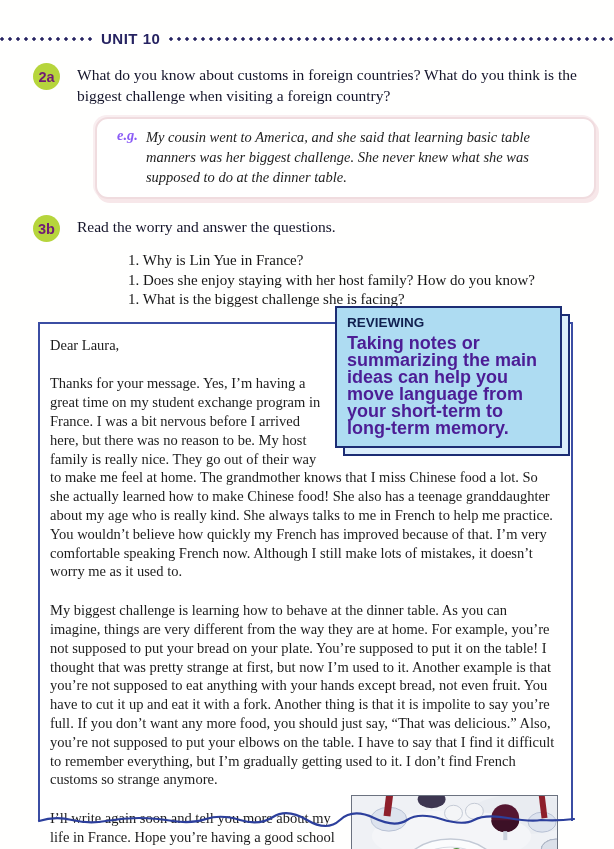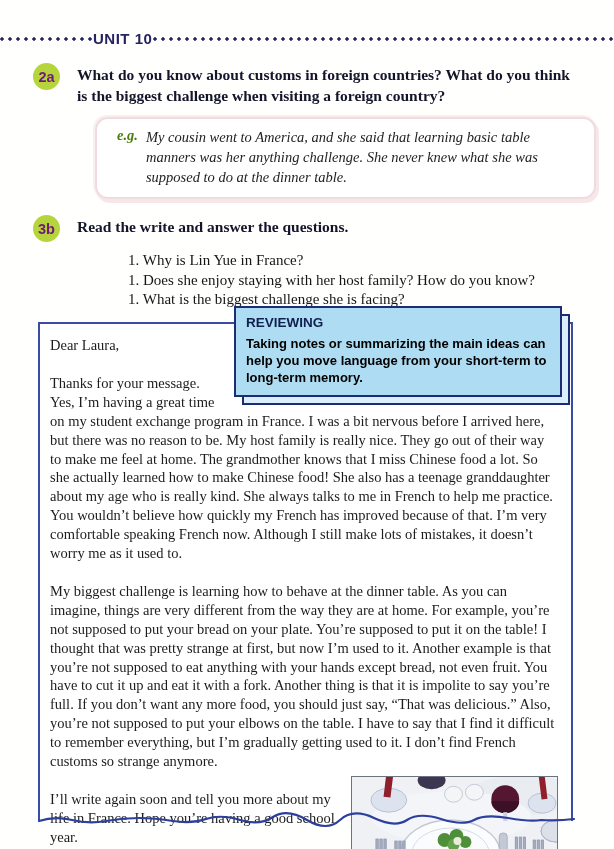--- a/index.html
+++ b/index.html
@@ -12,21 +12,21 @@
     font-family: "Liberation Serif", serif;
     color: #1b1b1b;
     overflow: hidden;
   }
 
   
   .header {
     display: flex;
     align-items: center;
     padding-top: 30px;
-    gap: 1px;
+    gap: 9px;
   }
   .rule-dots {
     height: 4px;
     background-image: radial-gradient(circle at 2px 2px, #262361 1.5px, transparent 1.8px);
     background-size: 8px 4px;
     background-repeat: repeat-x;
   }
   .rule-dots.left { width: 92px; }
   .rule-dots.right { flex: 1; }
   .unit-label {
@@ -45,21 +45,21 @@
     border-radius: 50%;
     background: #b6d53c;
     color: #701a75;
     font-family: "Liberation Sans", sans-serif;
     font-weight: bold;
     font-size: 14.5px;
     display: flex; align-items: center; justify-content: center;
     margin-top: 1px;
   }
   .activity-prompt {
-    font-weight: bold;
+    font-weight: normal;
     font-size: 15.5px;
     line-height: 1.36;
     color: #14142a;
     padding-top: 2px;
     max-width: 505px;
   }
 
   
   .eg-box {
     margin: 11px 18px 0 95px;
@@ -68,21 +68,21 @@
     box-shadow: 2px 3px 0 1px #f7e7e9, -1px -1px 0 1px #f9eef0;
     border-radius: 13px;
     padding: 8px 16px 10px 20px;
     display: flex;
     gap: 8px;
   }
   .eg-label {
     font-weight: bold;
     font-style: italic;
     font-size: 14.5px;
-    color: #4d7c0f;
+    color: #8b5cf6;
     flex: 0 0 auto;
   }
   .eg-text {
     font-style: italic;
     font-size: 14.5px;
     line-height: 1.38;
     color: #222222;
     max-width: 420px;
   }
 
@@ -117,39 +117,39 @@
   .letter p, .letter .salutation {
     font-size: 14.5px;
     line-height: 18.8px;
     color: #1c1c1c;
   }
   .letter p { margin-top: 20px; }
 
   
   .reviewing {
     float: right;
-    width: 328px;
+    width: 227px;
     margin: -30px -3px 15px 12px;
     background: #aedcf2;
     border: 2px solid #1c2d74;
     box-shadow: 8px 8px 0 -2px #dbeefb, 8px 8px 0 0 #1c2d74;
     padding: 7px 10px 9px 10px;
     font-family: "Liberation Sans", sans-serif;
   }
   .reviewing-title {
     font-weight: bold;
     font-size: 13.5px;
     color: #10204f;
     margin-bottom: 5px;
   }
   .reviewing-body {
     font-weight: bold;
-    font-size: 13px;
+    font-size: 18px;
     line-height: 17px;
-    color: #000000;
+    color: #4c1d95;
   }
 
   
   .photo {
     float: right;
     width: 207px;
     height: 128px;
     margin: -14px 1px 6px 14px;
     border: 1px solid #6b7280;
     background: #eff1f5;
@@ -181,26 +181,26 @@
     <div class="rule-dots right"></div>
   </div>
 
   <div class="activity-row">
     <div class="badge">2a</div>
     <div class="activity-prompt">What do you know about customs in foreign countries? What do you think is the biggest challenge when visiting a foreign country?</div>
   </div>
 
   <div class="eg-box">
     <span class="eg-label">e.g.</span>
-    <span class="eg-text">My cousin went to America, and she said that learning basic table manners was her anything challenge. She never knew what she was supposed to do at the dinner table.</span>
+    <span class="eg-text">My cousin went to America, and she said that learning basic table manners was her biggest challenge. She never knew what she was supposed to do at the dinner table.</span>
   </div>
 
   <div class="activity-row">
     <div class="badge">3b</div>
-    <div class="activity-prompt">Read the write and answer the questions.</div>
+    <div class="activity-prompt">Read the worry and answer the questions.</div>
   </div>
 
   <div class="questions">
     <div class="question-line">1. Why is Lin Yue in France?</div>
     <div class="question-line">1. Does she enjoy staying with her host family? How do you know?</div>
     <div class="question-line">1. What is the biggest challenge she is facing?</div>
   </div>
 
   <div class="letter">
 

